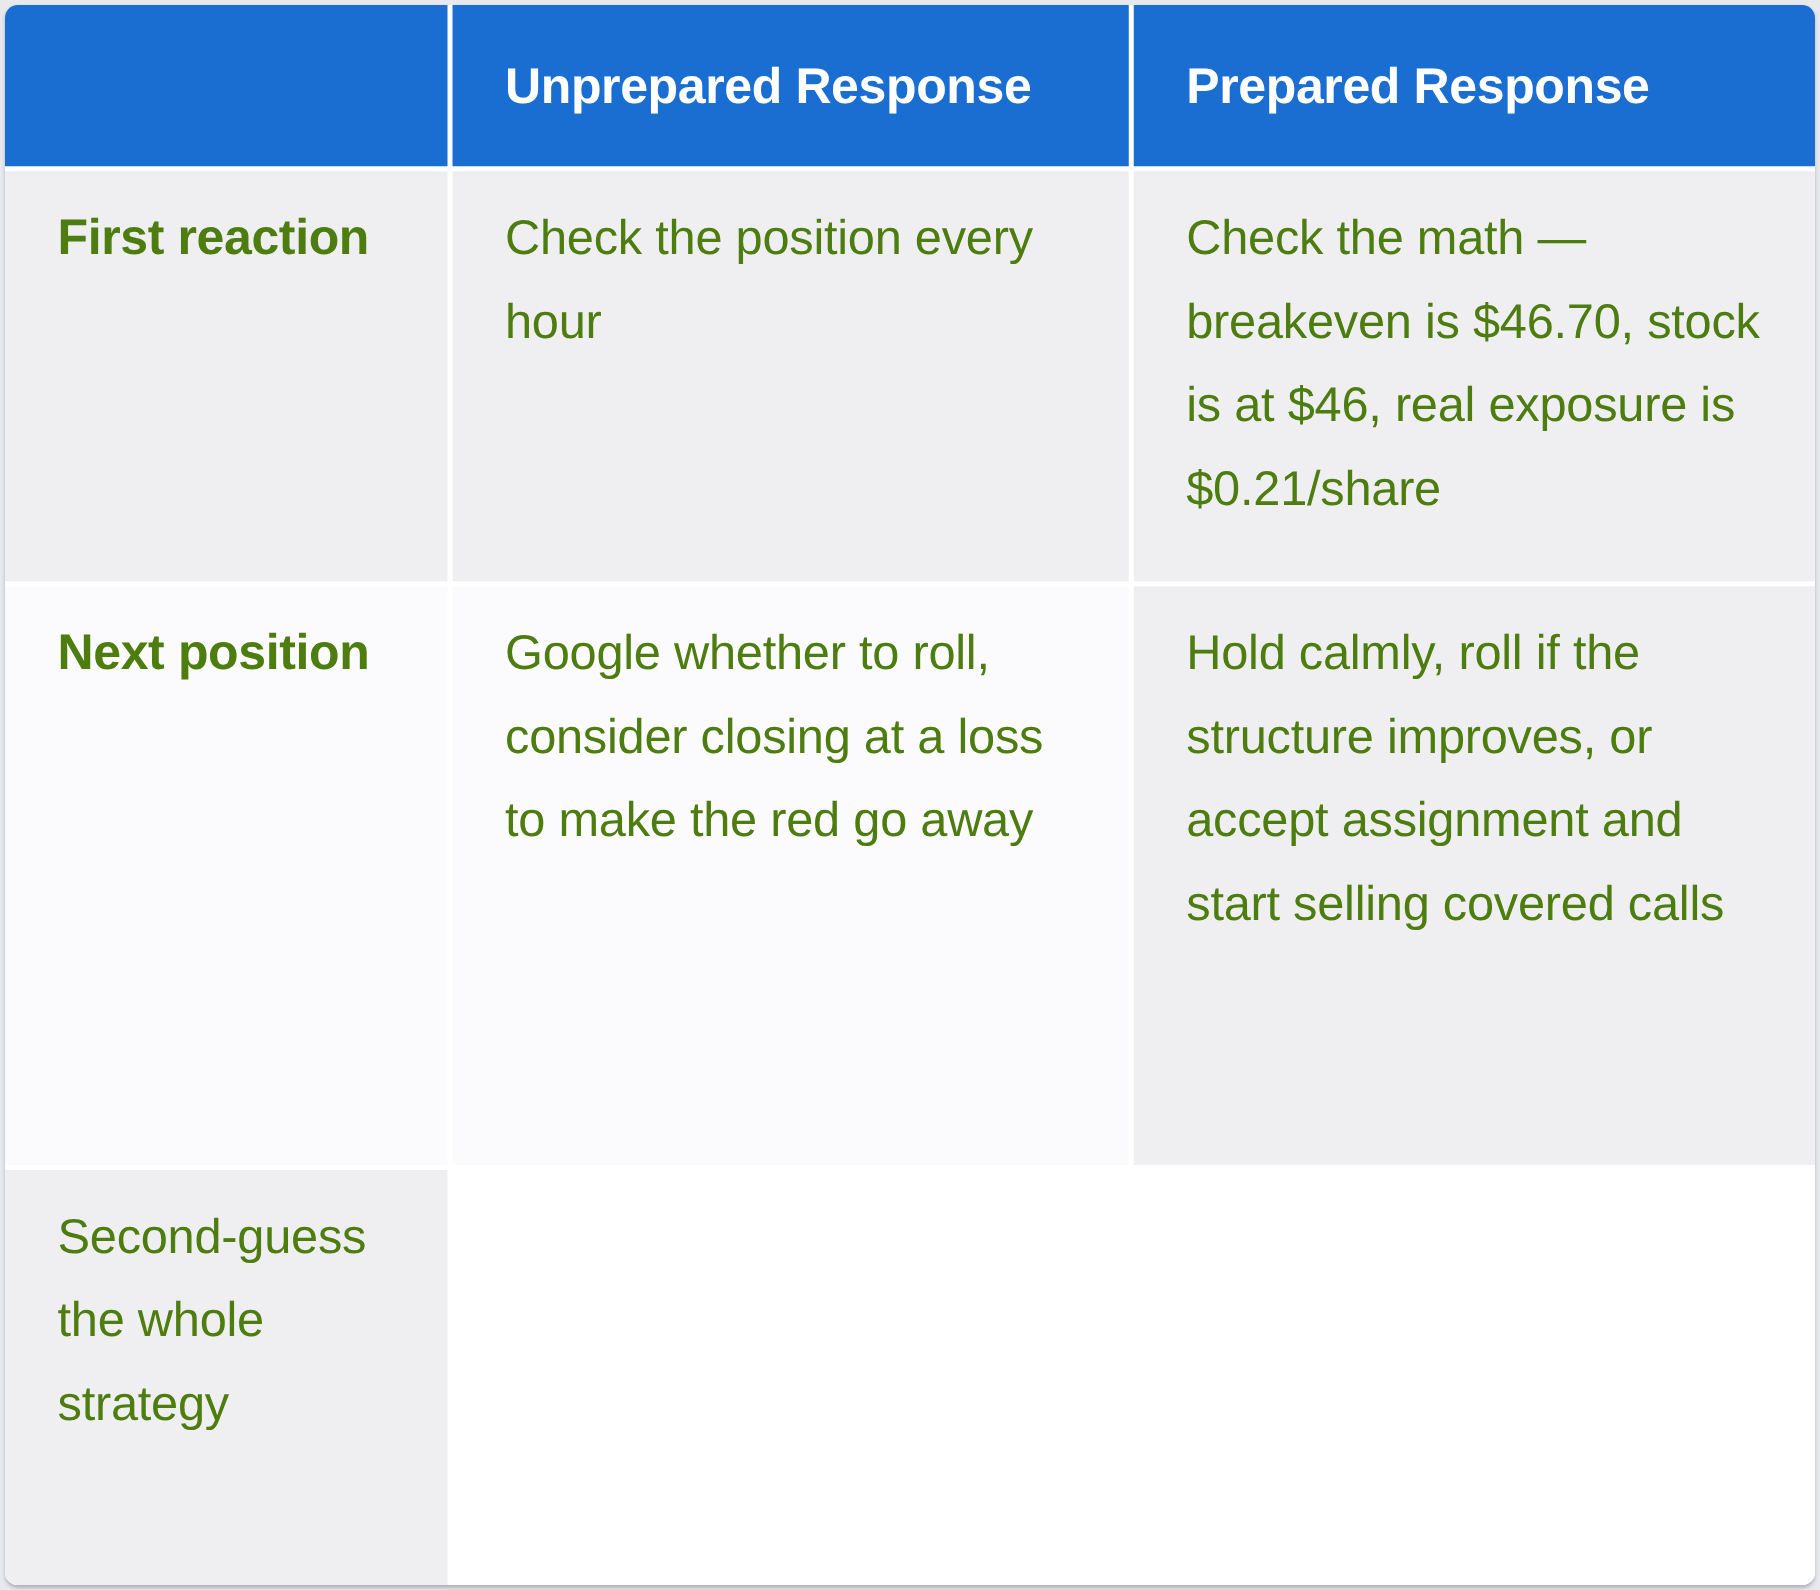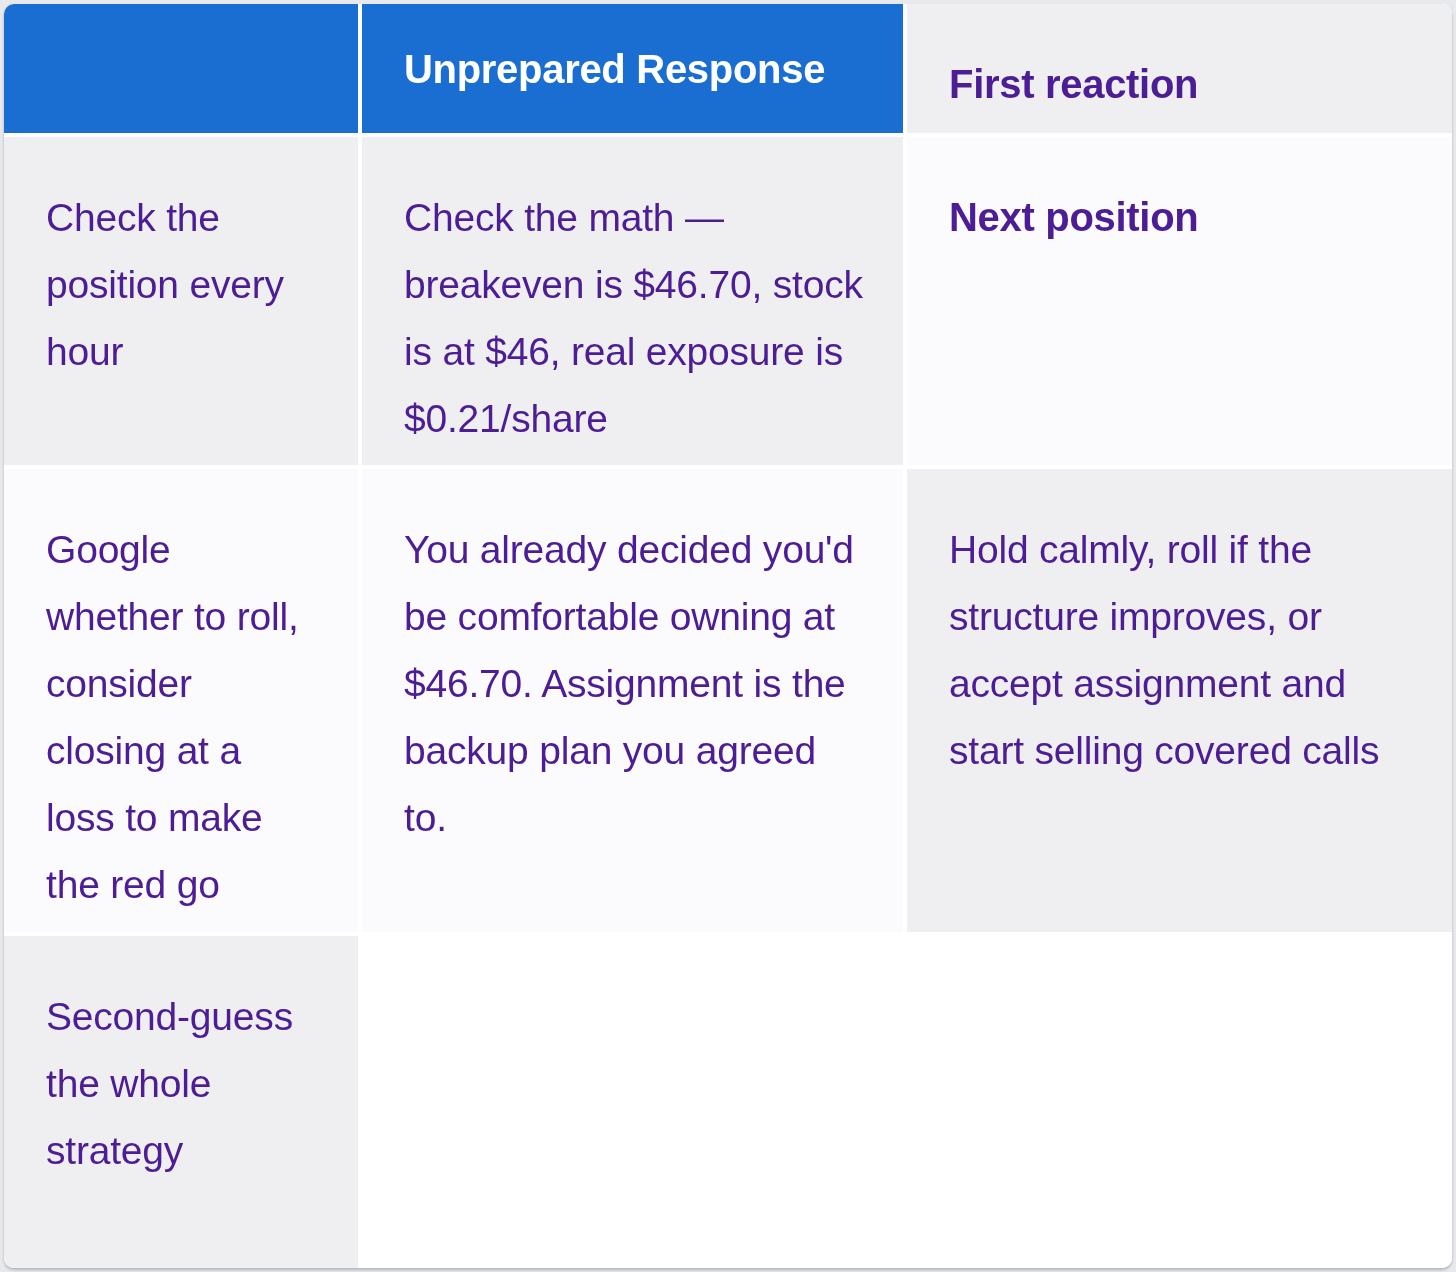--- a/index.html
+++ b/index.html
@@ -44,50 +44,50 @@
     align-items: center;
     padding: 0 40px 0 42px;
     font-size: 40px;
     font-weight: 700;
     letter-spacing: -0.3px;
     line-height: 1.2;
   }
 
   
   .td {
-    color: #4c1d95;
+    color: #4d7c0f;
     font-size: 39px;
     line-height: 67px;
-    padding: 47px 40px 30px 42px;
+    padding: 20px 40px 30px 42px;
     letter-spacing: -0.2px;
   }
 
   .td.label {
     font-weight: 700;
     font-size: 40px;
     letter-spacing: -0.3px;
   }
 
   .row-odd  { background: #efeff2; }  
   .row-even { background: #fbfbfd; }  
 </style>
 </head>
 <body>
 
 <div class="card">
   <div class="grid">
 
     <div class="cell th"></div>
     <div class="cell th">Unprepared Response</div>
+    <div class="cell th">Prepared Response</div>
 
     <div class="cell td label row-odd">First reaction</div>
     <div class="cell td row-odd">Check the position every hour</div>
     <div class="cell td row-odd">Check the math — breakeven is $46.70, stock is at $46, real exposure is $0.21/share</div>
 
     <div class="cell td label row-even">Next position</div>
     <div class="cell td row-even">Google whether to roll, consider closing at a loss to make the red go away</div>
-    <div class="cell td row-even">You already decided you'd be comfortable owning at $46.70. Assignment is the backup plan you agreed to.</div>
 
     <div class="cell td row-odd">Hold calmly, roll if the structure improves, or accept assignment and start selling covered calls</div>
     <div class="cell td row-odd">Second-guess the whole strategy</div>
 
   </div>
 </div>
 
 </body></html>

